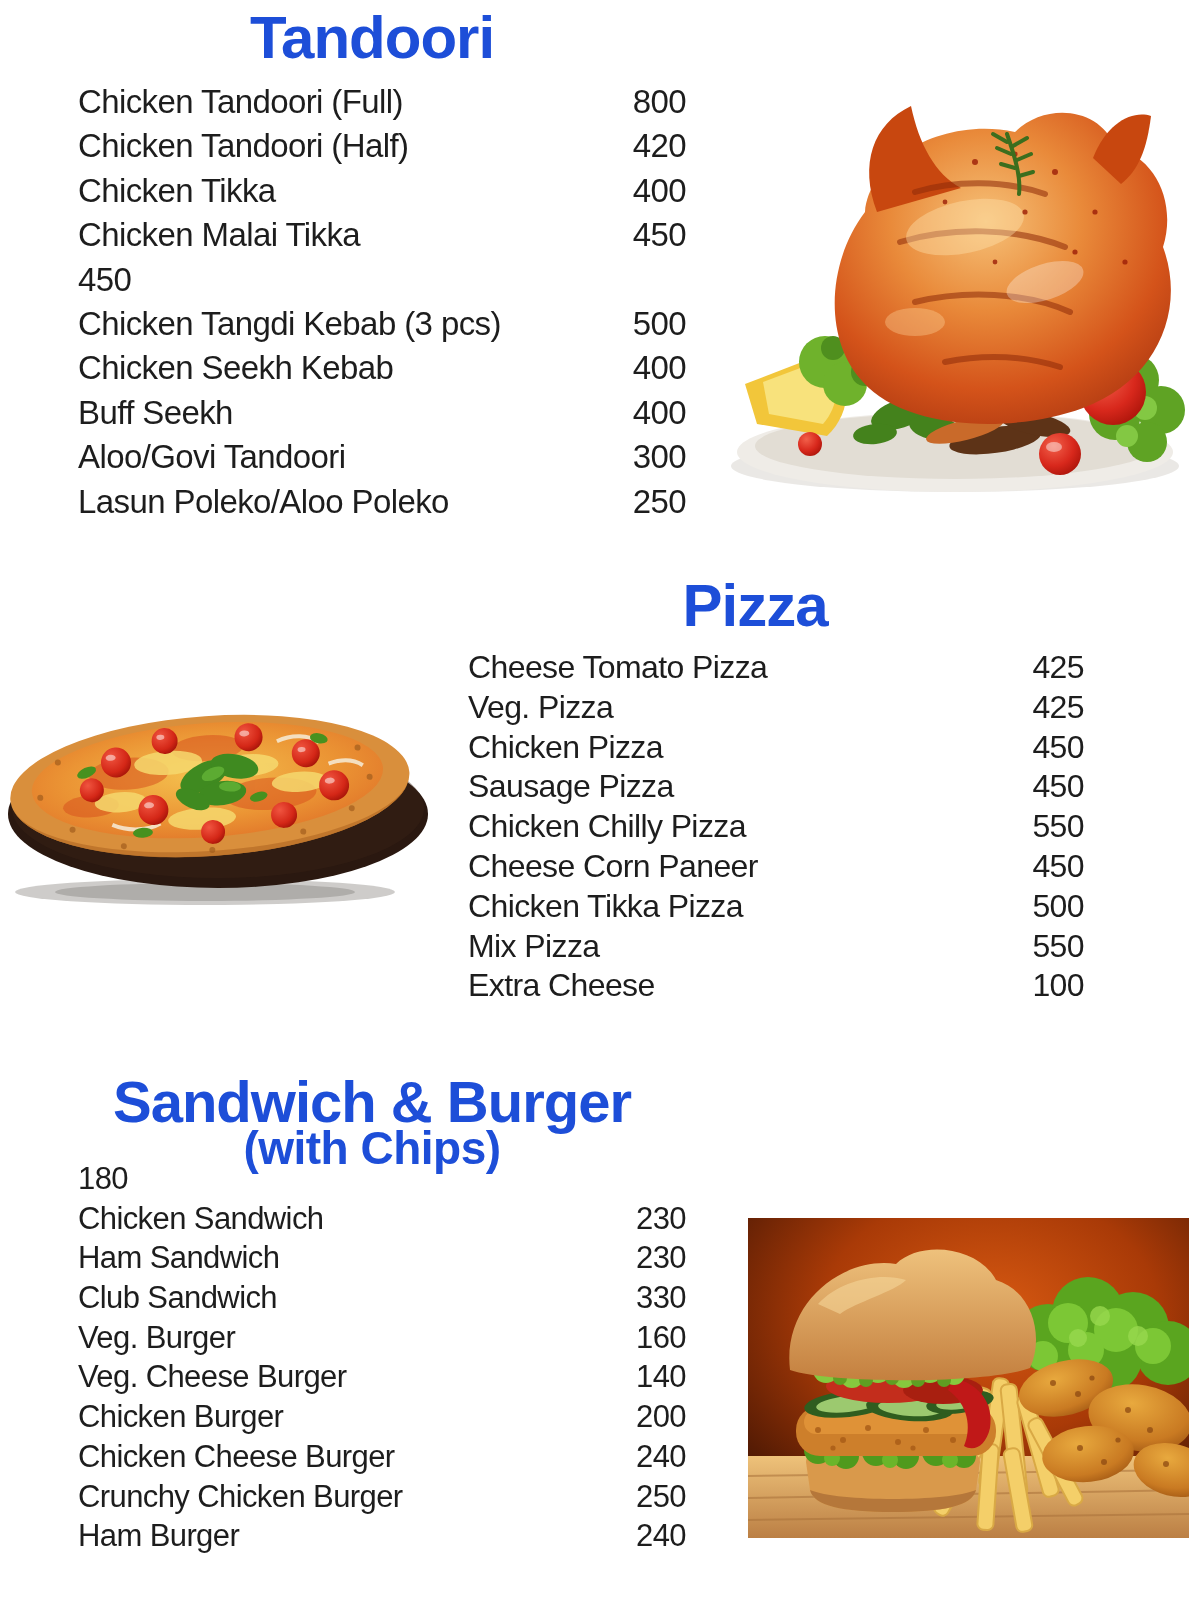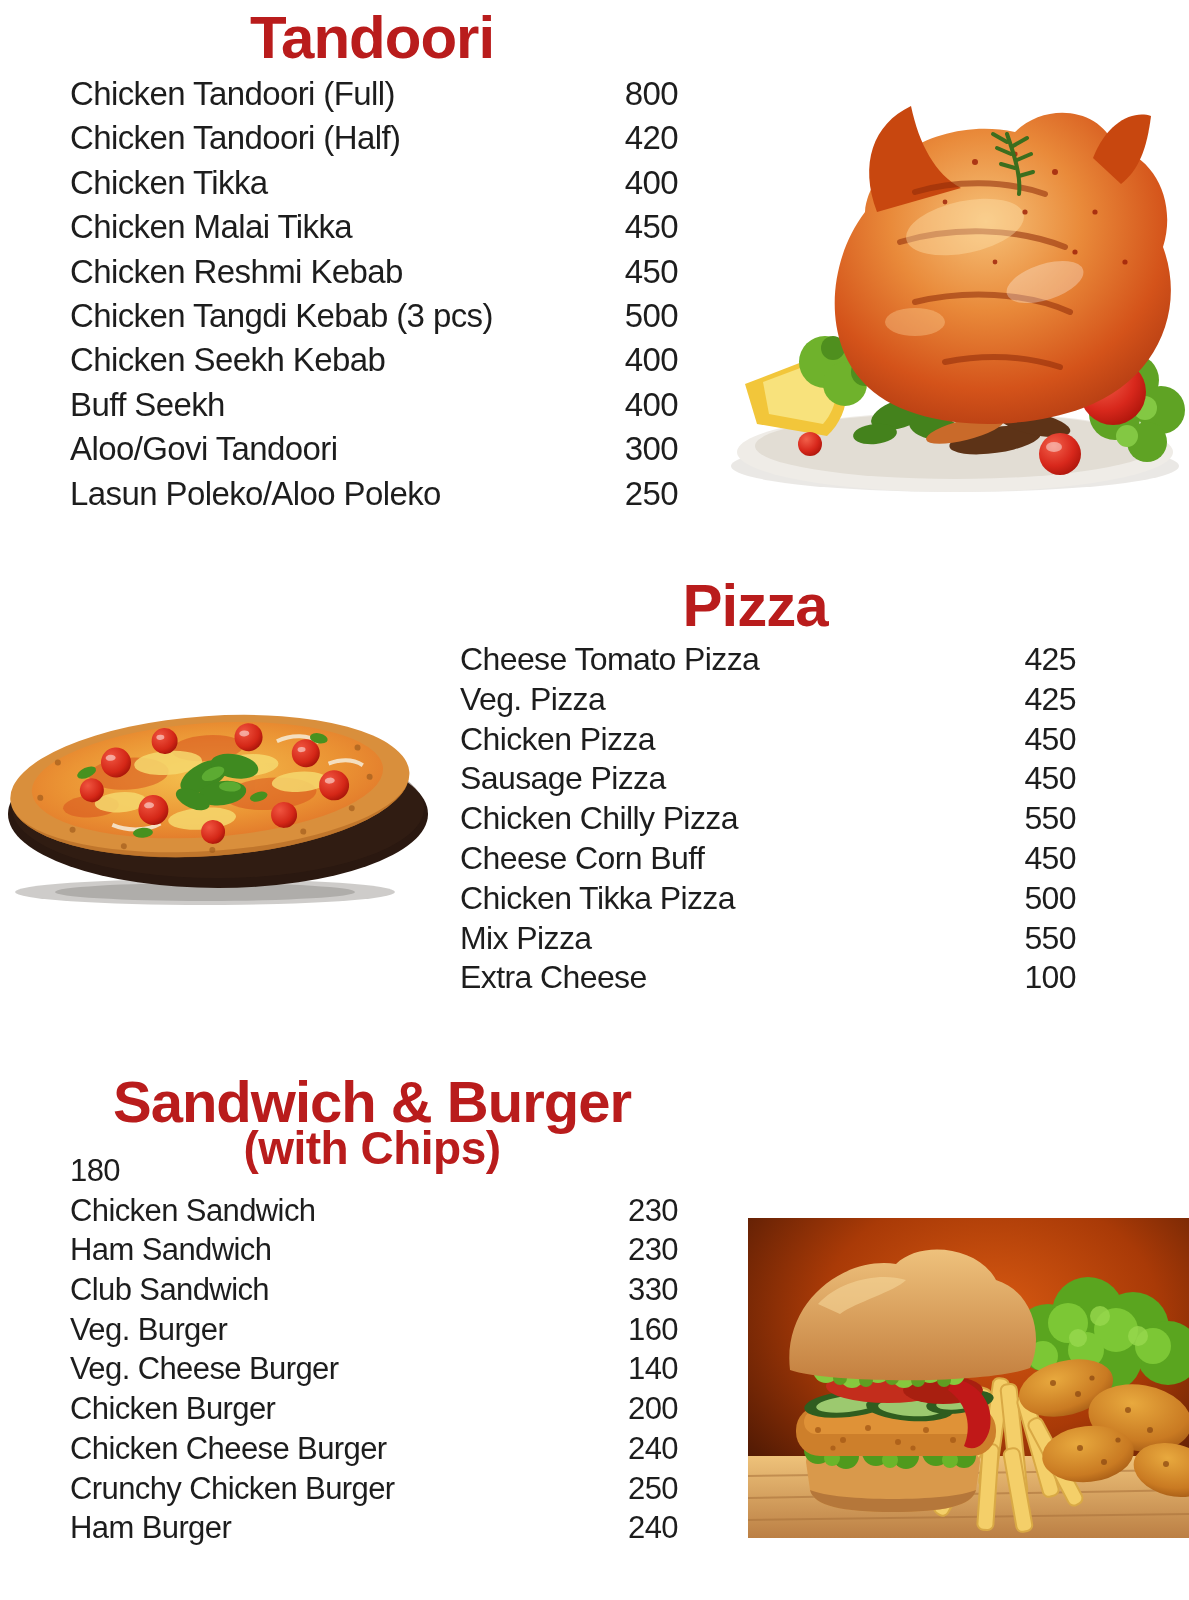--- a/index.html
+++ b/index.html
@@ -2,27 +2,27 @@
 <html><head>
 <meta charset="utf-8">
 <style>
   html,body { margin:0; padding:0; background:#ffffff; }
   .page {
     position:relative; width:1189px; height:1600px; background:#ffffff;
     font-family:"Liberation Sans", sans-serif; color:#1d1d1d; overflow:hidden;
   }
   .heading {
     position:absolute; margin:0; text-align:center; font-weight:bold;
-    color:#b91c1c; letter-spacing:-1px; line-height:1.05;
+    color:#1d4ed8; letter-spacing:-1px; line-height:1.05;
   }
   .h-tandoori { left:0; top:6px; width:744px; font-size:60px; }
   .h-pizza   { left:455px; top:574px; width:600px; font-size:60px; }
   .h-sandwich{ left:0; top:1024px; width:744px; font-size:58px;margin-top:48px; }
   .h-chips   { left:0; top:1076px; width:744px; font-size:46px; letter-spacing:-0.5px;margin-top:48px; }
-  .list { position:absolute; margin:0; padding:0; list-style:none; }
+  .list { position:absolute; margin:8px; padding:0; list-style:none; }
   .list li.row {
     display:flex; justify-content:space-between; align-items:baseline;
     white-space:nowrap; letter-spacing:-0.6px; color:#1d1d1d;
   }
   .list-tandoori { left:70px; top:72px;  width:608px; }
   .list-tandoori li.row { font-size:33px; height:44.4px; line-height:44.4px; }
   .list-pizza    { left:460px; top:640px; width:616px; }
   .list-pizza li.row { font-size:32px; height:39.8px; line-height:39.8px; }
   .list-sandwich { left:70px; top:1151px; width:608px; }
   .list-sandwich li.row { font-size:31px; height:39.7px; line-height:39.7px; }
@@ -54,21 +54,20 @@
         <span class="nm">Chicken Tikka</span>
         <span class="pr">400</span>
       </li>
 
       <li class="row">
         <span class="nm">Chicken Malai Tikka</span>
         <span class="pr">450</span>
       </li>
 
       <li class="row">
-        <span class="nm">Chicken Reshmi Kebab</span>
         <span class="pr">450</span>
       </li>
 
       <li class="row">
         <span class="nm">Chicken Tangdi Kebab (3 pcs)</span>
         <span class="pr">500</span>
       </li>
 
       <li class="row">
         <span class="nm">Chicken Seekh Kebab</span>
@@ -218,21 +217,21 @@
         <span class="nm">Sausage Pizza</span>
         <span class="pr">450</span>
       </li>
 
       <li class="row">
         <span class="nm">Chicken Chilly Pizza</span>
         <span class="pr">550</span>
       </li>
 
       <li class="row">
-        <span class="nm">Cheese Corn Buff</span>
+        <span class="nm">Cheese Corn Paneer</span>
         <span class="pr">450</span>
       </li>
 
       <li class="row">
         <span class="nm">Chicken Tikka Pizza</span>
         <span class="pr">500</span>
       </li>
 
       <li class="row">
         <span class="nm">Mix Pizza</span>

